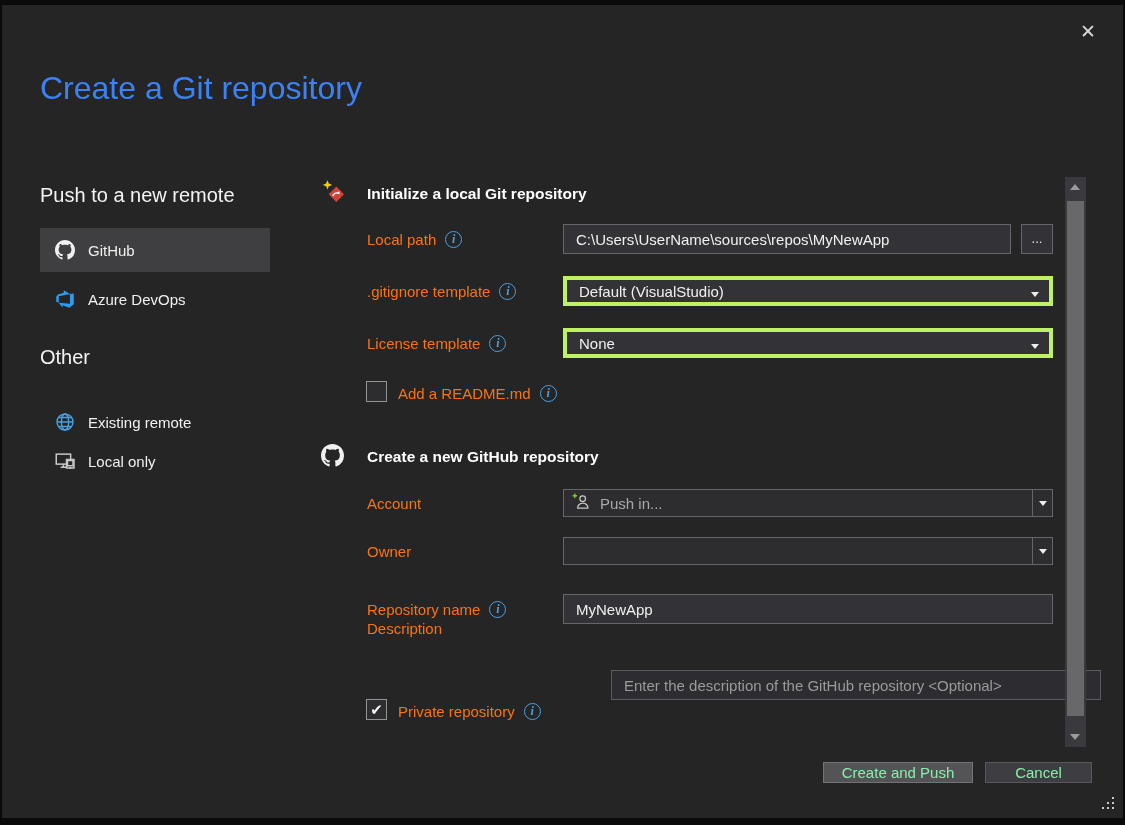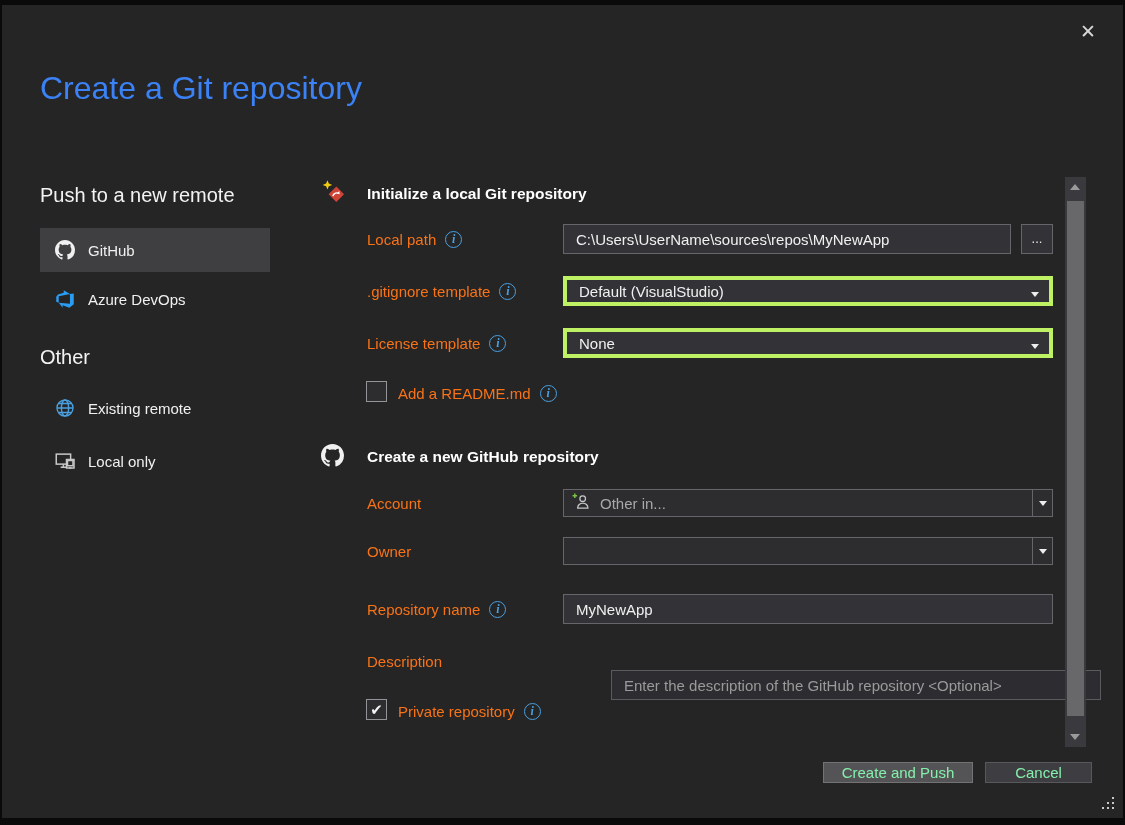--- a/index.html
+++ b/index.html
@@ -132,21 +132,21 @@
   <span class="icon20">
     <svg viewBox="0 0 16 16" width="20" height="20">
         <path fill="#2a9df2" d="M15 3.622v8.512L11.5 15l-5.425-1.975v1.958L3.004 11.01l8.951.697V4.005L15 3.622zm-2.984.428L6.994 1v2.001L2.382 4.356 1 6.13v4.029l1.978.87V5.869l9.038-1.819z"></path>
       </svg>
   </span>
   <span>Azure DevOps</span>
 </div>
 
 <div class="side-heading" style="top:346px">Other</div>
 
-<div class="side-item" style="top:386px">
+<div class="side-item" style="top:400px">
   <span class="icon20">
     <svg viewBox="0 0 16 16" width="20" height="20" fill="none" stroke="#4aa0e0" stroke-width="1.1">
       <circle cx="8" cy="8" r="6.4"></circle>
         <ellipse cx="8" cy="8" rx="2.9" ry="6.4"></ellipse>
       <path d="M1.8 8h12.4M2.9 4.4h10.2M2.9 11.6h10.2"></path>
     </svg>
   </span>
   <span>Existing remote</span>
 </div>
 
@@ -215,21 +215,21 @@
   <span>Account</span>
 </div>
 <div class="combo-split" style="top:489px">
   <span class="icon20">
     <svg viewBox="0 0 16 16" width="18" height="18" fill="none">
       <path d="M2.5 0.5v4M0.5 2.5h4" stroke="#7ac142" stroke-width="1.3"></path>
       <circle cx="9.5" cy="5" r="2.5" stroke="#c8c8c8" stroke-width="1.1"></circle>
       <path d="M5 13.5a4.6 4.6 0 0 1 9.2 0z" stroke="#c8c8c8" stroke-width="1.1"></path>
     </svg>
   </span>
-  <span>Other in...</span>
+  <span>Push in...</span>
   <span class="dd-seg">
       <span class="caret"></span>
     </span>
 </div>
 
 <div class="row-label" style="top:541px">
   <span>Owner</span>
 </div>
 <div class="combo-split" style="top:537px">
   <span></span>
@@ -237,21 +237,21 @@
       <span class="caret"></span>
     </span>
 </div>
 
 <div class="row-label" style="top:599px">
   <span>Repository name</span>
   <span class="info-icon"></span>
 </div>
 <input class="text-input" style="left: 563px; top: 594px; width: 490px;" value="MyNewApp">
 
-<div class="row-label" style="top:651px">
+<div class="row-label" style="top:618px">
   <span>Description</span>
 </div>
 <input class="text-input input-dark" style="left: 563px; top: 670px; width: 490px; margin-left: 48px;" placeholder="Enter the description of the GitHub repository &lt;Optional&gt;">
 
 <div class="checkbox checked" style="top:699px"></div>
 <div class="row-label" style="left:398px; top:701px">
   <span>Private repository</span>
   <span class="info-icon"></span>
 </div>
 

